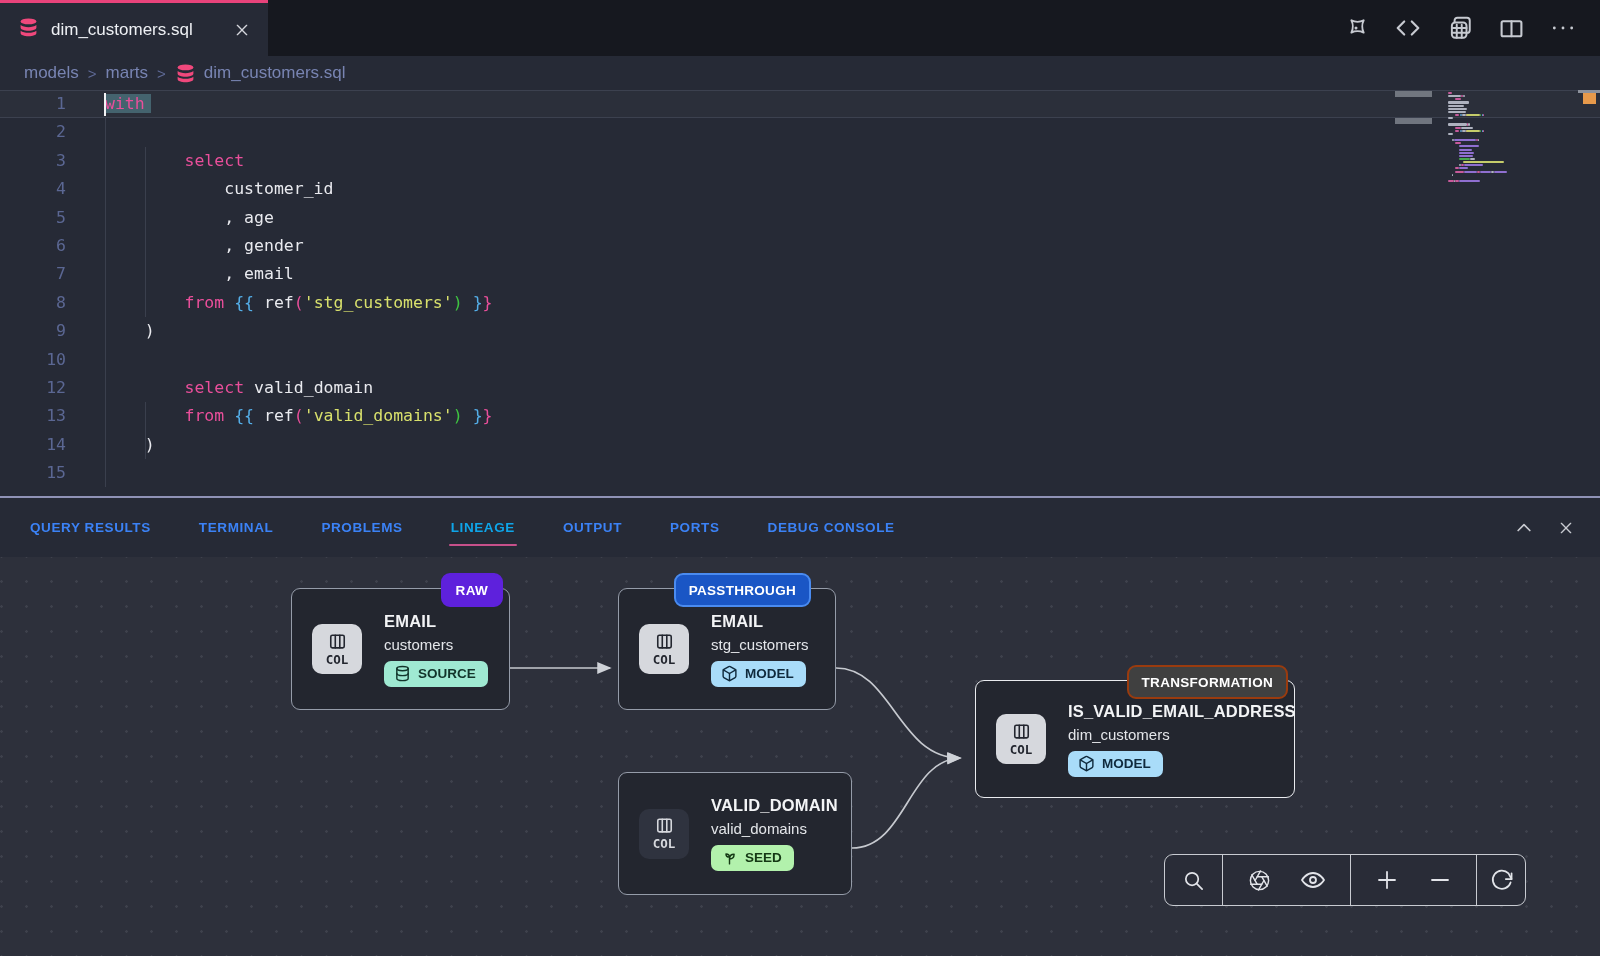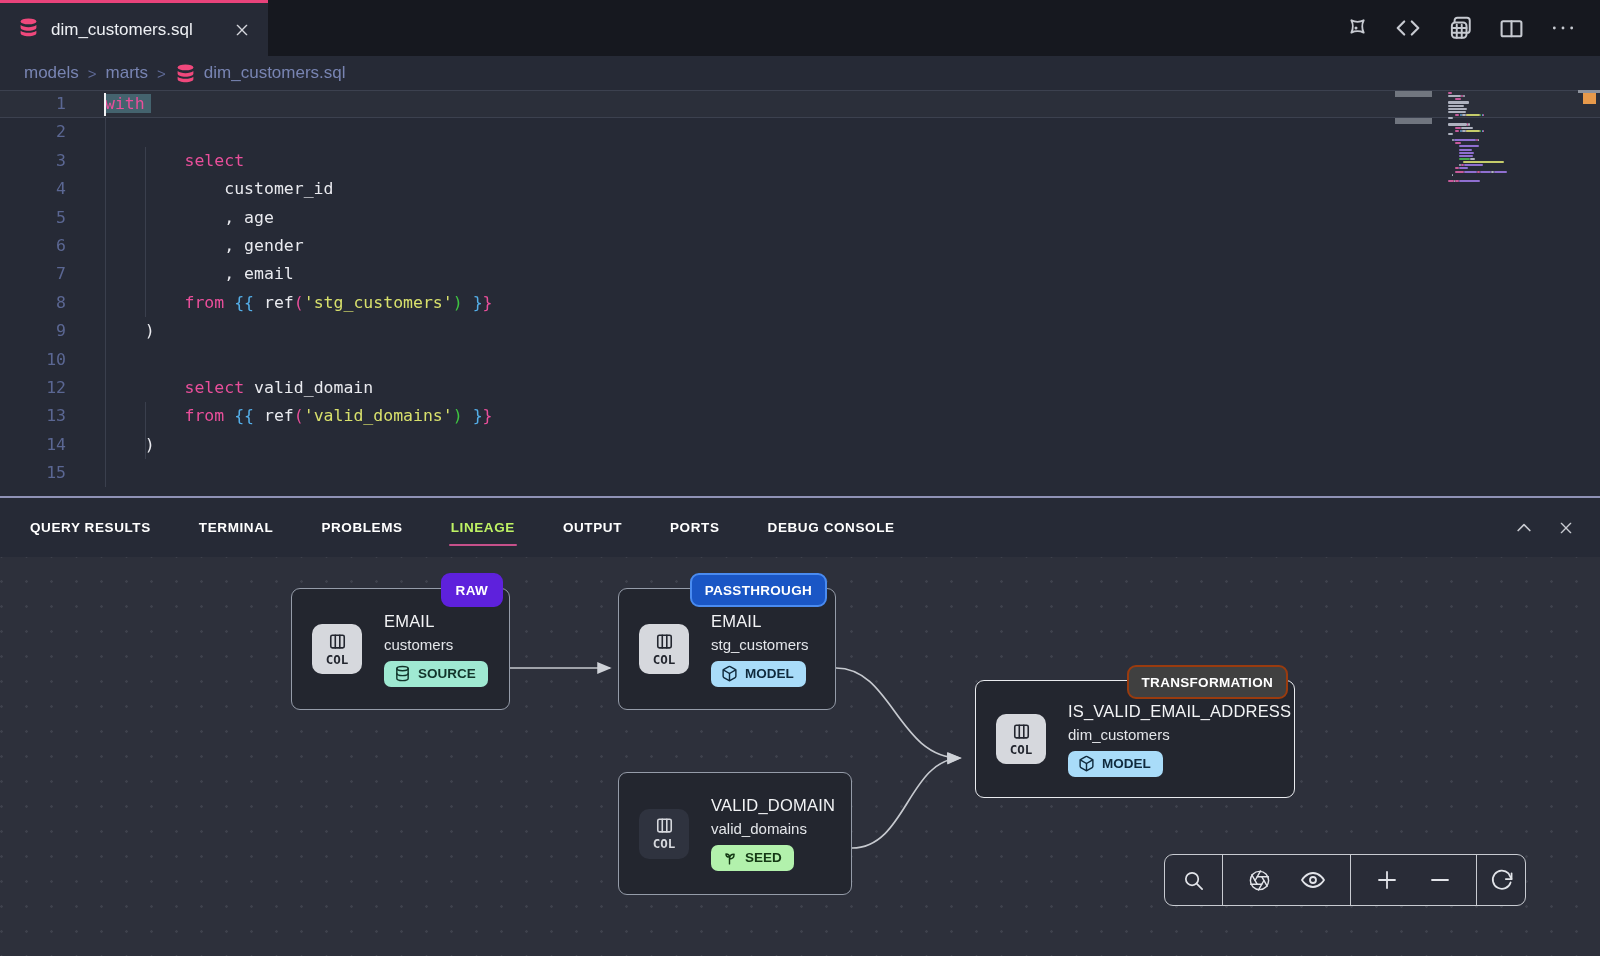--- a/index.html
+++ b/index.html
@@ -39,23 +39,23 @@
   .mm-row { height:3.15px; white-space:nowrap; font-size:0; }
   .mm-seg { display:inline-block; height:2.1px; vertical-align:top; border-radius:1px; }
   .mm-dec { position:absolute; background:#7e828c; opacity:.85; }
   .ruler { position:absolute; right:0; top:0; width:22px; height:100%; }
   .ruler-bar { position:absolute; left:0; top:-1px; width:22px; height:4px; background:#8d929c; }
   .ruler-mark { position:absolute; left:5px; top:3px; width:13px; height:11px; background:#e79a4b; }
 
   
   .panelheader { height:61px; background:#262a36; border-top:2px solid #8f92b6;
     display:flex; align-items:center; padding:0 26px 0 30px; gap:48px; }
-  .ptab { color:#ffffff; font-size:13.5px; font-weight:700; letter-spacing:.6px;
+  .ptab { color:#3b82f6; font-size:13.5px; font-weight:700; letter-spacing:.6px;
     cursor:pointer; position:relative; white-space:nowrap; }
-  .ptab.active { color:#bef264; }
+  .ptab.active { color:#0ea5e9; }
   .ptab.active::after { content:""; position:absolute; left:-2px; right:-2px; bottom:-11px;
     height:2.5px; background:#c6508a; border-radius:2px; }
   .panel-actions { margin-left:auto; display:flex; align-items:center; gap:24px; color:#c8cad1; }
   .pa-btn { cursor:pointer; display:flex; align-items:center; }
 
   
   .canvas { position:relative; height:399px; background-color:#2d303b;
     background-image:radial-gradient(circle,#3e414c 1.3px, transparent 1.45px);
     background-size:25px 25px; background-position:14px 12px; overflow:hidden; }
   .edges { position:absolute; left:0; top:0; }
@@ -64,21 +64,21 @@
   .node.bright { border-color:#e9ebef; }
   .nbadge { position:absolute; top:-16px; height:34px; display:flex; align-items:center;
     padding:0 13px; border-radius:9px; color:#fff; font-size:13.5px; font-weight:700;
     letter-spacing:.3px; white-space:nowrap; }
   .col-icon { flex:none; width:50px; height:50px; border-radius:10px; display:flex;
     flex-direction:column; align-items:center; justify-content:center; gap:1px;
     font-family:"DejaVu Sans Mono","Liberation Mono",monospace; font-size:12.5px; font-weight:700; }
   .col-icon.light { background:#d6d8dd; color:#23262f; }
   .col-icon.dark  { background:#2f333f; color:#d6d8dd; }
   .node-body { display:flex; flex-direction:column; gap:5px; }
-  .ntitle { color:#f3f4f6; font-size:16.5px; font-weight:400; letter-spacing:.2px; }
+  .ntitle { color:#f3f4f6; font-size:16.5px; font-weight:700; letter-spacing:.2px; }
   .nsub { color:#e4e6ea; font-size:15px; }
   .chip { display:inline-flex; align-items:center; gap:7px; padding:4px 12px 5px 10px;
     border-radius:7px; font-size:13.5px; font-weight:700; margin-top:3px; align-self:flex-start; }
 
   
   .ltoolbar { position:absolute; left:1164px; top:297px; width:362px; height:52px;
     background:#292c37; border:1.5px solid #c8cbd1; border-radius:9px; display:flex; }
   .lt-group { display:flex; align-items:center; justify-content:space-evenly;
     border-right:1.5px solid #c8cbd1; }
   .lt-group:last-child { border-right:none; }
@@ -279,21 +279,21 @@
                   <ellipse cx="12" cy="5" rx="8" ry="3"></ellipse>
                   <path d="M4 5v7c0 1.66 3.58 3 8 3s8-1.34 8-3V5"></path>
                   <path d="M4 12v7c0 1.66 3.58 3 8 3s8-1.34 8-3v-7"></path>
                 </svg>
               </span>
               <span>SOURCE</span>
       </div>
     </div>
   </div>
   <div class="node" style="left:618px; top:31px; width:218px; height:122px;">
-    <div class="nbadge" style="right:8px; background:#1a56c5; border:2px solid #4a8bf0;">PASSTHROUGH</div>
+    <div class="nbadge" style="right:24px; background:#1a56c5; border:2px solid #4a8bf0;">PASSTHROUGH</div>
     <div class="col-icon light">
       <svg width="19" height="19" viewBox="0 0 24 24" fill="none" stroke="currentColor" stroke-width="2" stroke-linecap="round" stroke-linejoin="round">
               <rect x="3.5" y="4" width="17" height="16" rx="2"></rect>
               <line x1="9.2" y1="4" x2="9.2" y2="20"></line>
               <line x1="14.9" y1="4" x2="14.9" y2="20"></line>
             </svg>
             <span>COL</span>
     </div>
     <div class="node-body">
       <div class="ntitle">EMAIL</div>

